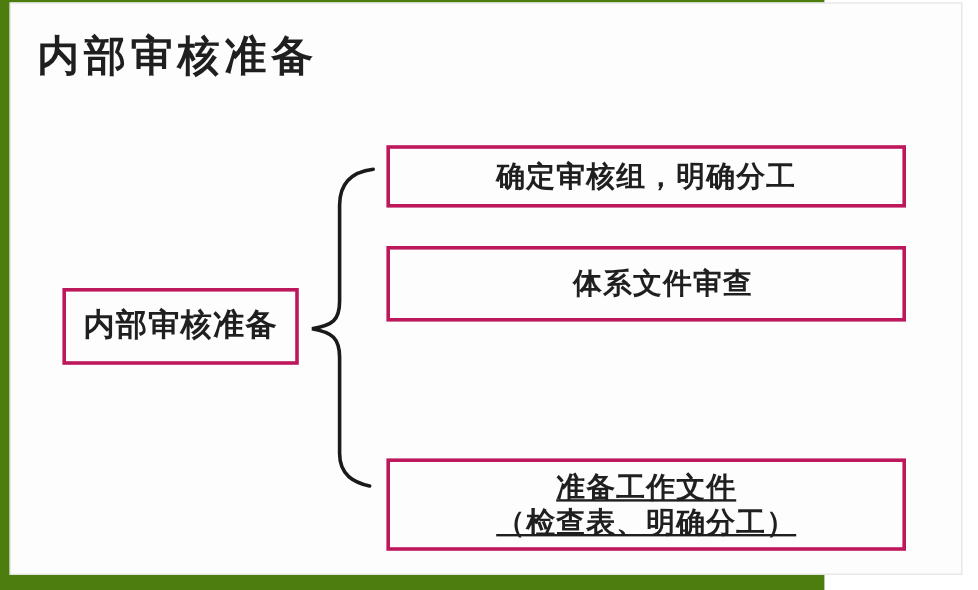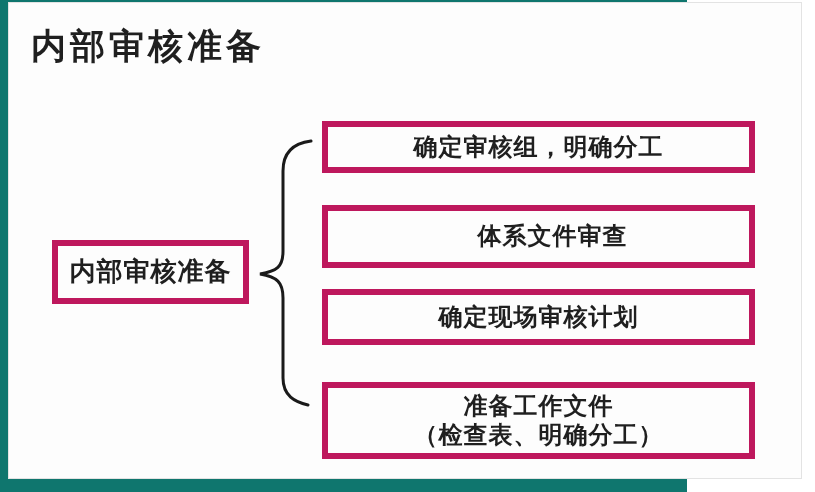--- a/index.html
+++ b/index.html
@@ -3,21 +3,21 @@
 <meta charset="utf-8">
 <style>
   * { margin: 0; padding: 0; box-sizing: border-box; }
   html, body { width: 815px; height: 492px; background: #ffffff; overflow: hidden; }
   body { font-family: "DejaVu Serif", "Liberation Serif", serif; color: #1f1f1f; }
 
   .canvas {
     position: absolute;
     left: 0; top: 0;
     width: 687px; height: 492px;
-    background: #0f766e;
+    background: #4d7c0f;
   }
 
   .frame {
     position: absolute;
     left: 8px; top: 2px;
     width: 794px; height: 477px;
     border: 1px solid #e3e3e3;
     background: #fdfdfd;
   }
 
@@ -26,21 +26,21 @@
     left: 31px; top: 23px;
     font-size: 35px;
     font-weight: 700;
     letter-spacing: 4px;
     color: #1f1f1f;
     white-space: nowrap;
   }
 
   .node {
     position: absolute;
-    border: 6px solid #be185d;
+    border: 3px solid #be185d;
     background: #fdfdfd;
     display: flex;
     flex-direction: column;
     align-items: center;
     justify-content: center;
     text-align: center;
     font-weight: 700;
     line-height: 1.2;
   }
 
@@ -54,21 +54,21 @@
   .branch-node {
     left: 322px;
     width: 433px;
     font-size: 24px;
     letter-spacing: 1px;
   }
 
   .branch-1 { top: 121px; height: 52px; }
   .branch-2 { top: 205px; height: 63px; padding-left: 28px; }
   .branch-3 { top: 289px; height: 56px; }
-  .branch-4 { top: 382px; height: 77px; }
+  .branch-4 { top: 382px; height: 77px; text-decoration: underline; }
 
   .branch-node .line { display: block; white-space: nowrap; }
   .branch-2 .line, .branch-4 .line { line-height: 1.18; }
 
   .brace-svg {
     position: absolute;
     left: 248px; top: 130px;
     width: 70px; height: 290px;
   }
 </style>
@@ -95,21 +95,18 @@
   </svg>
 
   <div class="node branch-node branch-1">
     <span class="line">确定审核组，明确分工</span>
   </div>
 
   <div class="node branch-node branch-2">
     <span class="line">体系文件审查</span>
   </div>
 
-  <div class="node branch-node branch-3">
-    <span class="line">确定现场审核计划</span>
-  </div>
 
   <div class="node branch-node branch-4">
     <span class="line">准备工作文件</span>
     <span class="line">（检查表、明确分工）</span>
   </div>
 </div>
 
 </body></html>

